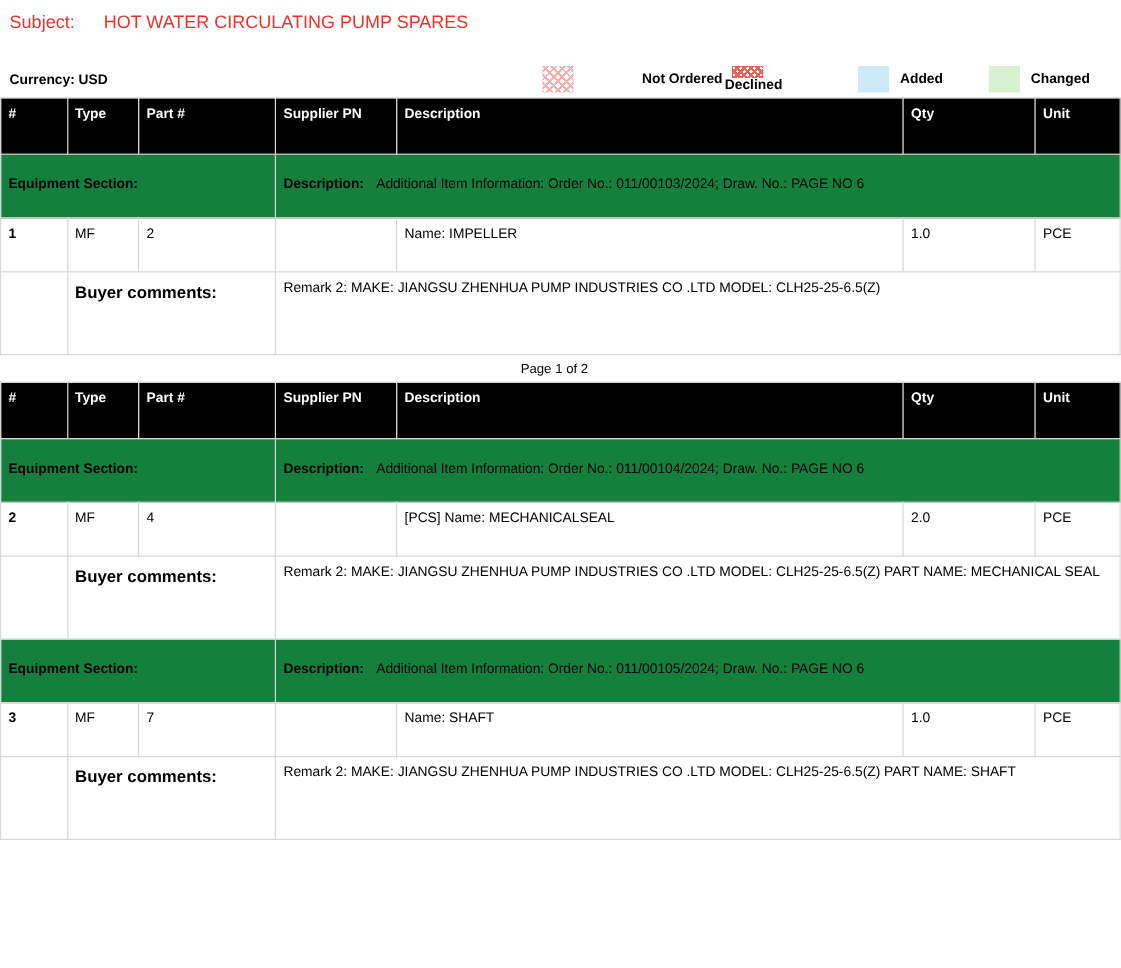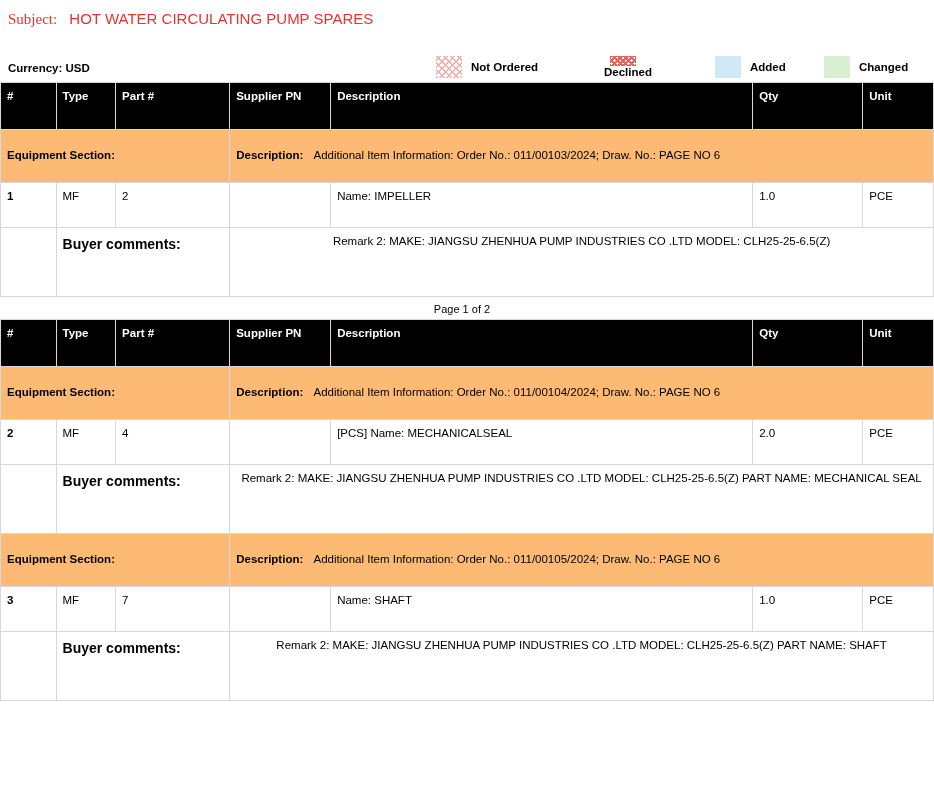--- a/index.html
+++ b/index.html
@@ -16,22 +16,21 @@
     overflow: hidden;
     position: relative;
   }
   .subject-bar {
     padding: 10px 8px 4px 8px;
     font-size: 15px;
     color: #e8332a;
   }
   .subject-label {
     display: inline-block;
-    margin-right: 8px;
-    font-family: Liberation Serif, serif;
+    margin-right: 20px;
   }
   .subject-value {
     display: inline-block;
   }
   .legend-row {
     position: relative;
     height: 26px;
     margin-top: 24px;
   }
   .currency {
@@ -99,21 +98,21 @@
   }
   .col-num    { width: 55px; }
   .col-type   { width: 59px; }
   .col-part   { width: 113px; }
   .col-supp   { width: 100px; }
   .col-desc   { width: 418px; }
   .col-qty    { width: 109px; }
   .col-unit   { width: 70px; }
 
   tr.section-row td {
-    background: #fdba74;
+    background: #15803d;
     border-top: 1px solid #d8d8d8;
     border-bottom: 1px solid #d8d8d8;
     height: 40px;
     vertical-align: middle;
   }
   .section-label {
     font-weight: bold;
     font-size: 11.5px;
     white-space: nowrap;
   }
@@ -140,41 +139,40 @@
   }
   .buyer-label {
     font-weight: bold;
     font-size: 14px;
     line-height: 1.45;
   }
   .comment-text {
     font-size: 11.5px;
     padding-left: 28px;
     line-height: 1.5;
-    text-align: center;
   }
   .cell-blank { }
   .page-indicator {
     text-align: center;
     font-size: 11px;
     padding: 6px 10px 4px 0;
   }
 </style>
 </head>
 <body>
 
 <div class="subject-bar">
   <span class="subject-label">Subject:</span>
   <span class="subject-value">HOT WATER CIRCULATING PUMP SPARES</span>
 </div>
 
 <div class="legend-row">
   <div class="currency">Currency: USD</div>
 
-  <div class="legend-item" style="left:436px;">
+  <div class="legend-item" style="left:452px;gap:48px;">
     <span class="legend-swatch sw-notordered"></span>
     <span class="legend-label">Not Ordered</span>
   </div>
 
   <div class="legend-item" style="left:595px;flex-direction:column;">
     <span class="legend-swatch sw-declined"></span>
     <span class="legend-label">Declined</span>
   </div>
 
   <div class="legend-item" style="left:715px;">

